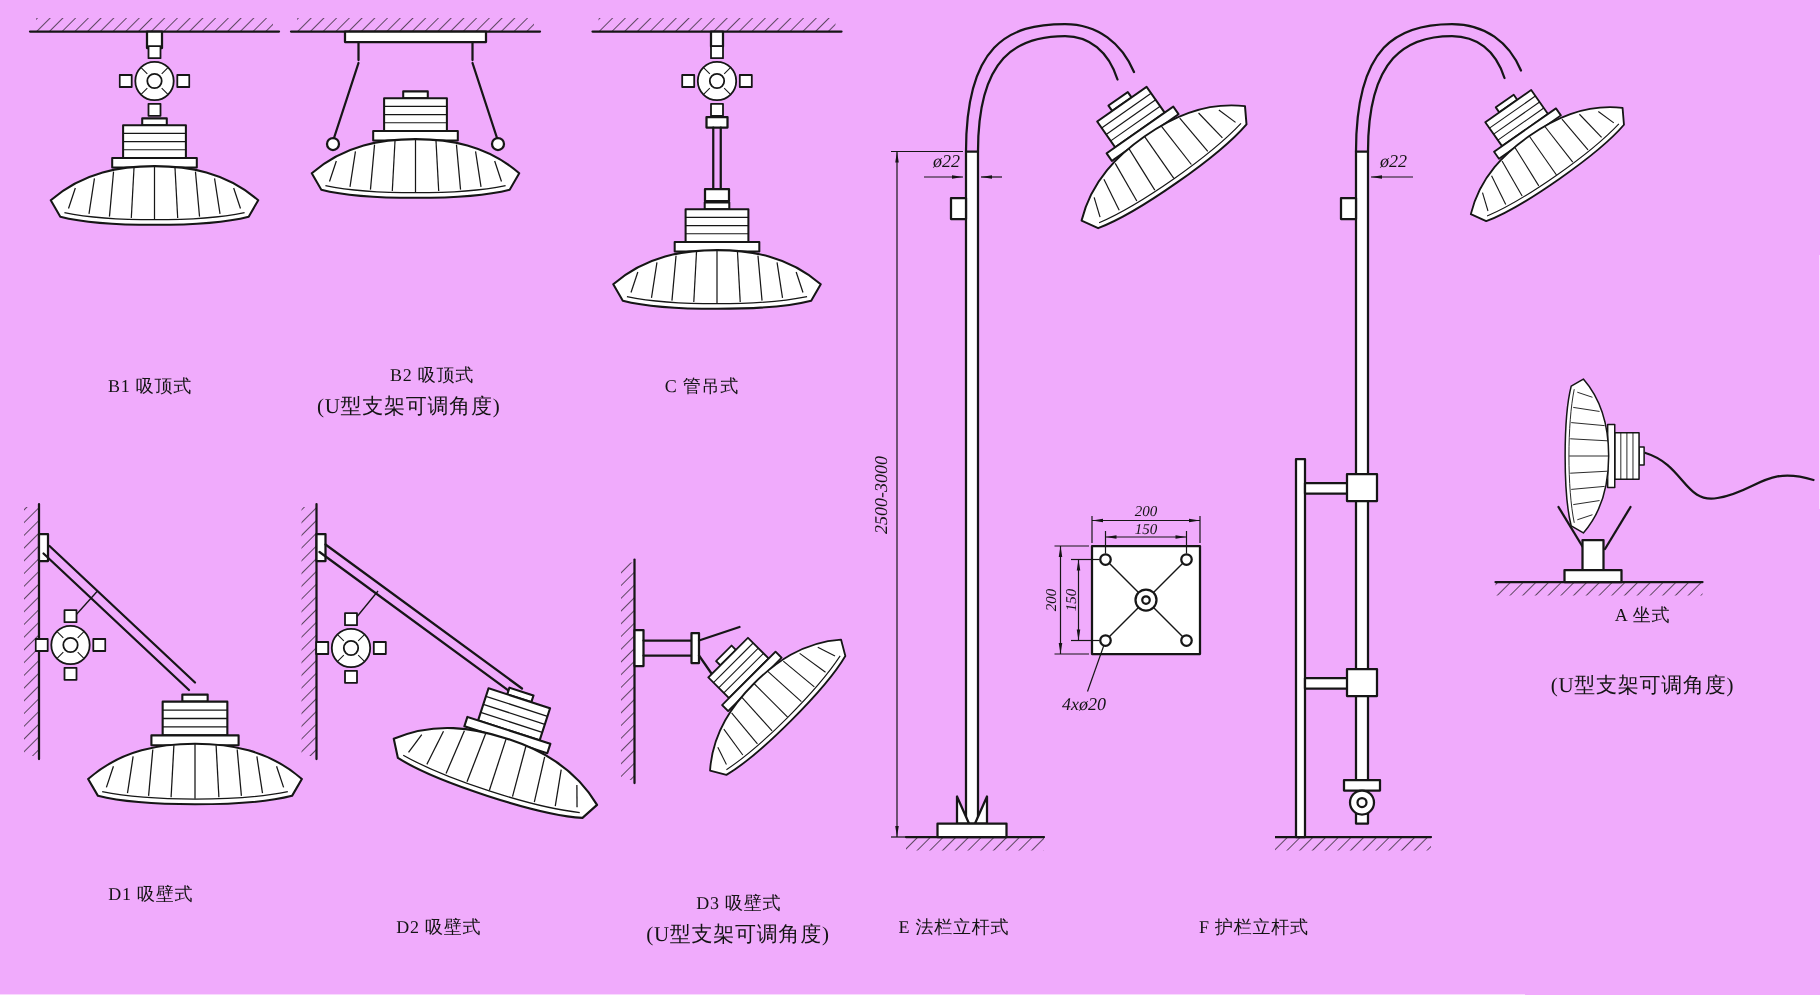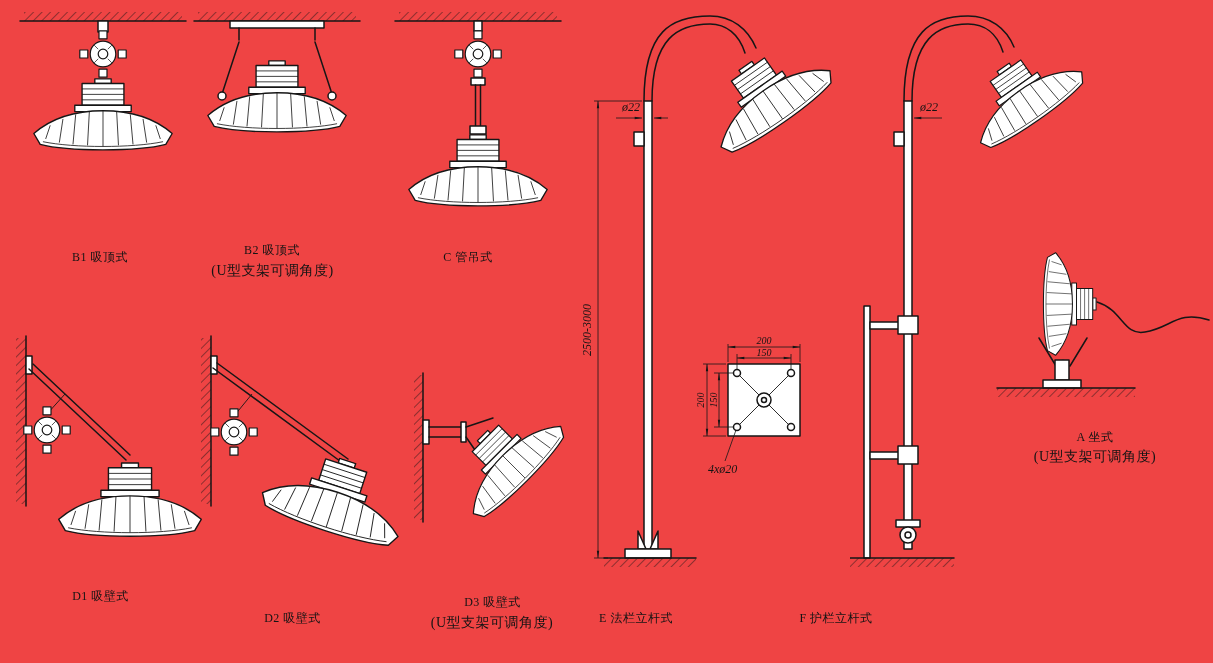--- a/index.html
+++ b/index.html
@@ -1,16 +1,16 @@
 <!DOCTYPE html>
 <html><head>
 <meta charset="utf-8">
 <style>
   html,body{margin:0;padding:0;background:#fff;}
-  #canvas{position:relative;width:1213px;height:663px;background:#ef4444;overflow:hidden;
+  #canvas{position:relative;width:1213px;height:663px;background:#f0abfc;overflow:hidden;
           font-family:"Liberation Serif", serif;color:#141414;}
   .fig{position:absolute;}
   .lbl{position:absolute;font-size:12px;text-align:center;white-space:nowrap;letter-spacing:.5px;}
   .sub{font-size:14px;}
   svg{display:block;}
   .ln{stroke:#161616;fill:none;stroke-width:1.5;stroke-linejoin:round;stroke-linecap:round;}
   .thin{stroke:#161616;fill:none;stroke-width:.9;}
   .solid{fill:#ffffff;stroke:#161616;stroke-width:1.5;stroke-linejoin:round;}
   .dimline{stroke:#161616;stroke-width:.8;fill:none;}
   text.dim{font-family:"Liberation Serif", serif;font-style:italic;font-size:12px;fill:#141414;}
@@ -279,25 +279,25 @@
         <circle class="solid" cx="78" cy="124" r="3.5"></circle>
       </g>
       <rect class="solid" x="70" y="120" width="14" height="20"></rect>
       <rect class="solid" x="58" y="140" width="38" height="8"></rect>
       <line class="ln" x1="12" y1="148" x2="150" y2="148"></line>
       <rect x="12" y="148" width="138" height="9" fill="url(#hatch)"></rect>
     </svg>
   </div>
 
   <div class="lbl" style="left:25px;top:249px;width:150px">B1 吸顶式</div>
-  <div class="lbl" style="left:192px;top:242px;width:160px">B2 吸顶式</div>
+  <div class="lbl" style="left:208px;top:242px;width:160px">B2 吸顶式</div>
   <div class="lbl sub" style="left:185px;top:262px;width:175px">(U型支架可调角度)</div>
   <div class="lbl" style="left:398px;top:249px;width:140px">C 管吊式</div>
   <div class="lbl" style="left:28px;top:588px;width:145px">D1 吸壁式</div>
   <div class="lbl" style="left:220px;top:610px;width:145px">D2 吸壁式</div>
   <div class="lbl" style="left:410px;top:594px;width:165px">D3 吸壁式</div>
   <div class="lbl sub" style="left:402px;top:614px;width:180px">(U型支架可调角度)</div>
   <div class="lbl" style="left:556px;top:610px;width:160px">E 法栏立杆式</div>
   <div class="lbl" style="left:756px;top:610px;width:160px">F 护栏立杆式</div>
-  <div class="lbl" style="left:1025px;top:429px;width:140px">A 坐式</div>
+  <div class="lbl" style="left:1025px;top:402px;width:140px">A 坐式</div>
   <div class="lbl sub" style="left:1002px;top:448px;width:186px">(U型支架可调角度)</div>
 
 </div>
 
 </body></html>

